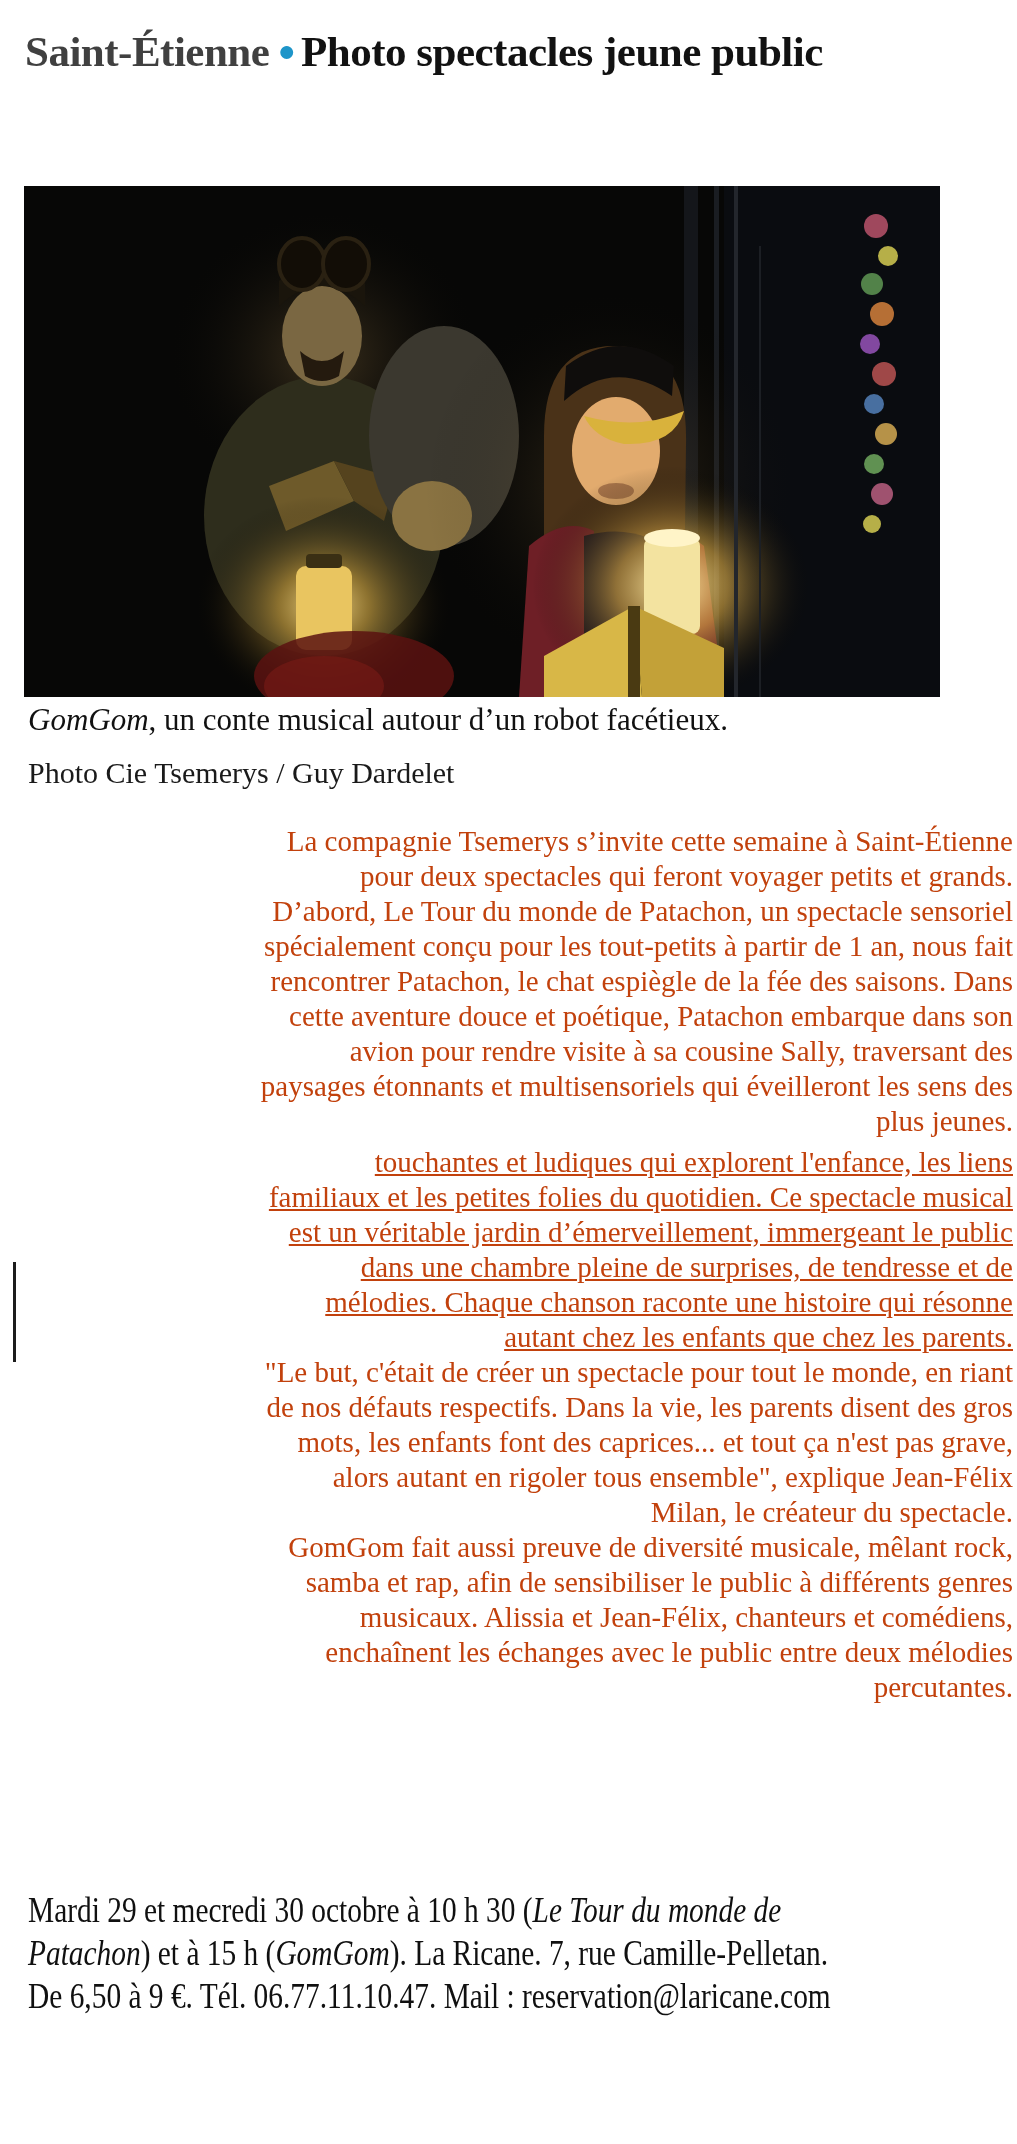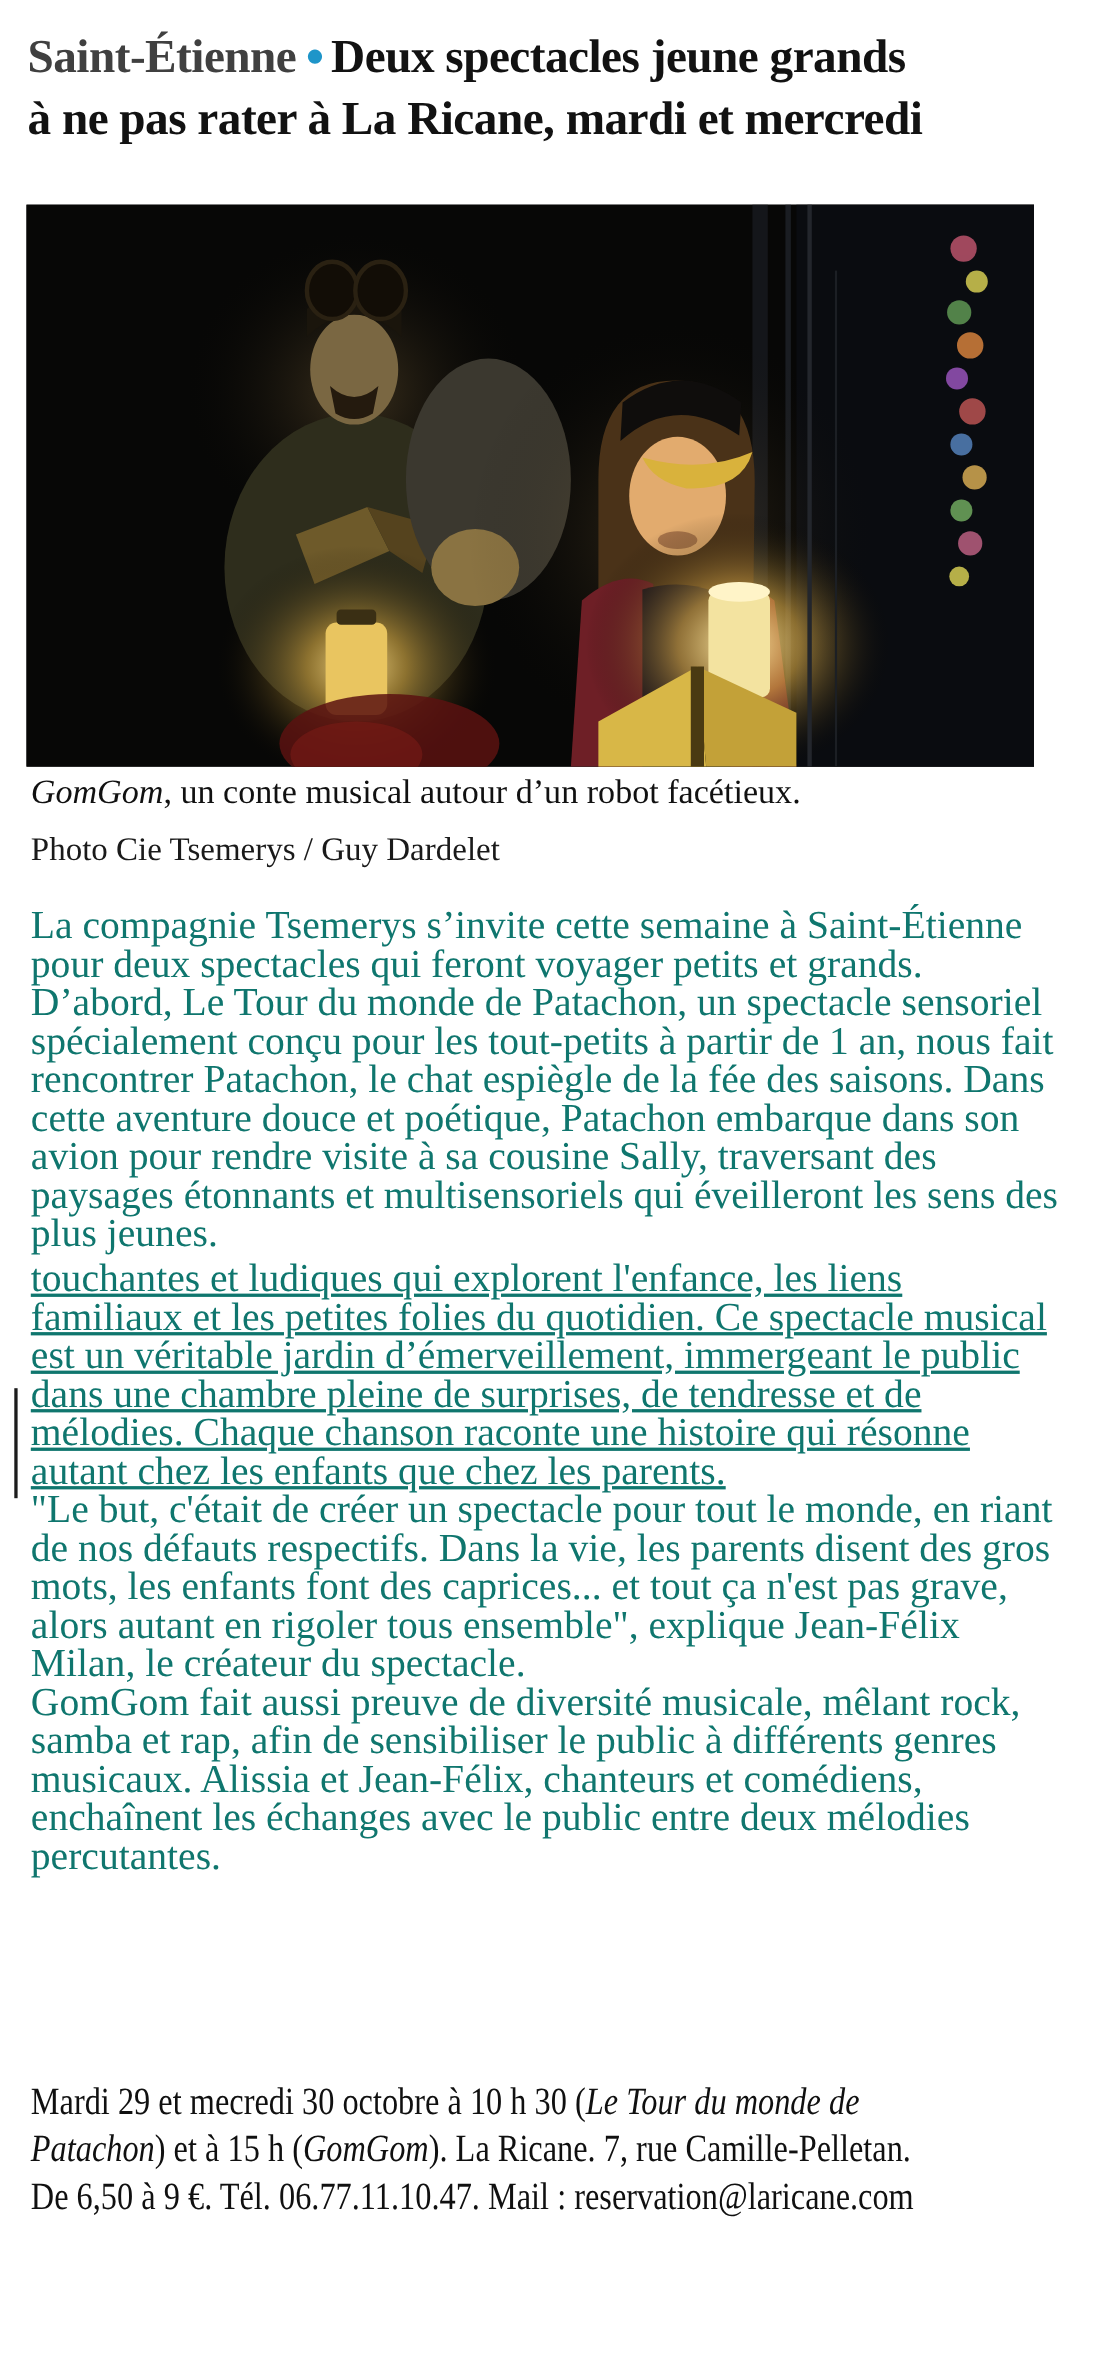--- a/index.html
+++ b/index.html
@@ -27,41 +27,41 @@
   .photo svg{display:block;}
   
   .caption{position:absolute;left:28px;top:700px;width:930px;}
   .caption .cap1{font-size:31px;font-weight:400;line-height:40px;color:#111;}
   .caption .cap1 .work{font-style:italic;}
   .caption .cap2{font-size:30px;font-weight:400;line-height:40px;color:#1a1a1a;margin-top:13px;}
   
   .body-text{position:absolute;left:28px;top:824px;width:985px;}
   .body-text p{
     margin:0;white-space:pre;
-    font-size:36px;line-height:35px;color:#0f766e;
+    font-size:29px;line-height:35px;color:#c2410c;text-align:right;
   }
   .body-text p.gap-top{margin-top:6px;text-decoration:underline;}
   .artifact-bar{
     position:absolute;left:13px;top:1262px;width:3px;height:100px;
     background:#1c1c1c;
   }
   
   .footer{position:absolute;left:28px;top:1889px;width:985px;}
   .footer .fline{
     white-space:pre;font-size:35px;line-height:43px;color:#101010;
     transform:scaleX(0.84);transform-origin:0 0;
   }
   .footer .it{font-style:italic;}
 </style>
 </head>
 <body>
 
 <div class="page">
 
-  <h1 class="headline"><span class="loc">Saint-Étienne</span><span class="bullet">●</span><span>Deux spectacles jeune grands</span><br><span>à ne pas rater à La Ricane, mardi et mercredi</span></h1>
+  <h1 class="headline"><span class="loc">Saint-Étienne</span><span class="bullet">●</span><span>Photo spectacles jeune public</span><br></h1>
 
   <div class="photo">
     <svg width="916" height="511" viewBox="0 0 916 511">
       <defs>
         <radialGradient id="glow1" cx="50%" cy="50%" r="50%">
           <stop offset="0%" stop-color="#ffe79a" stop-opacity="0.95"></stop>
           <stop offset="35%" stop-color="#d9a93f" stop-opacity="0.55"></stop>
           <stop offset="100%" stop-color="#000000" stop-opacity="0"></stop>
         </radialGradient>
         <radialGradient id="glow2" cx="50%" cy="50%" r="50%">

